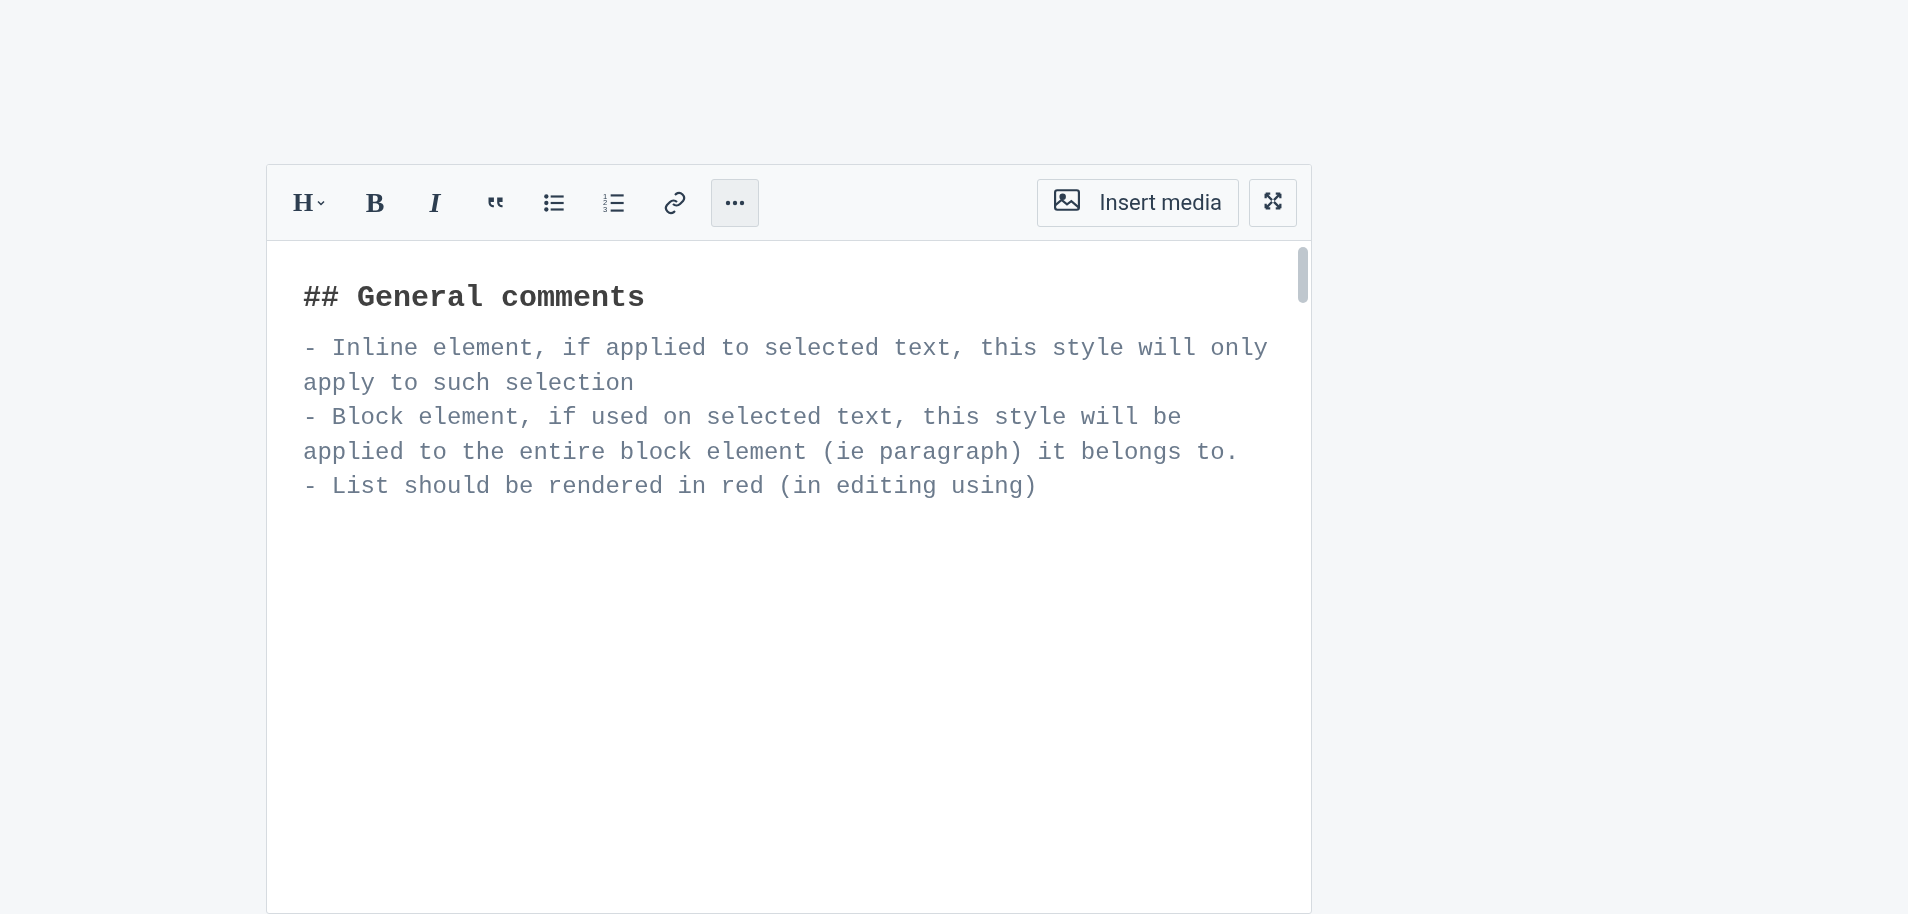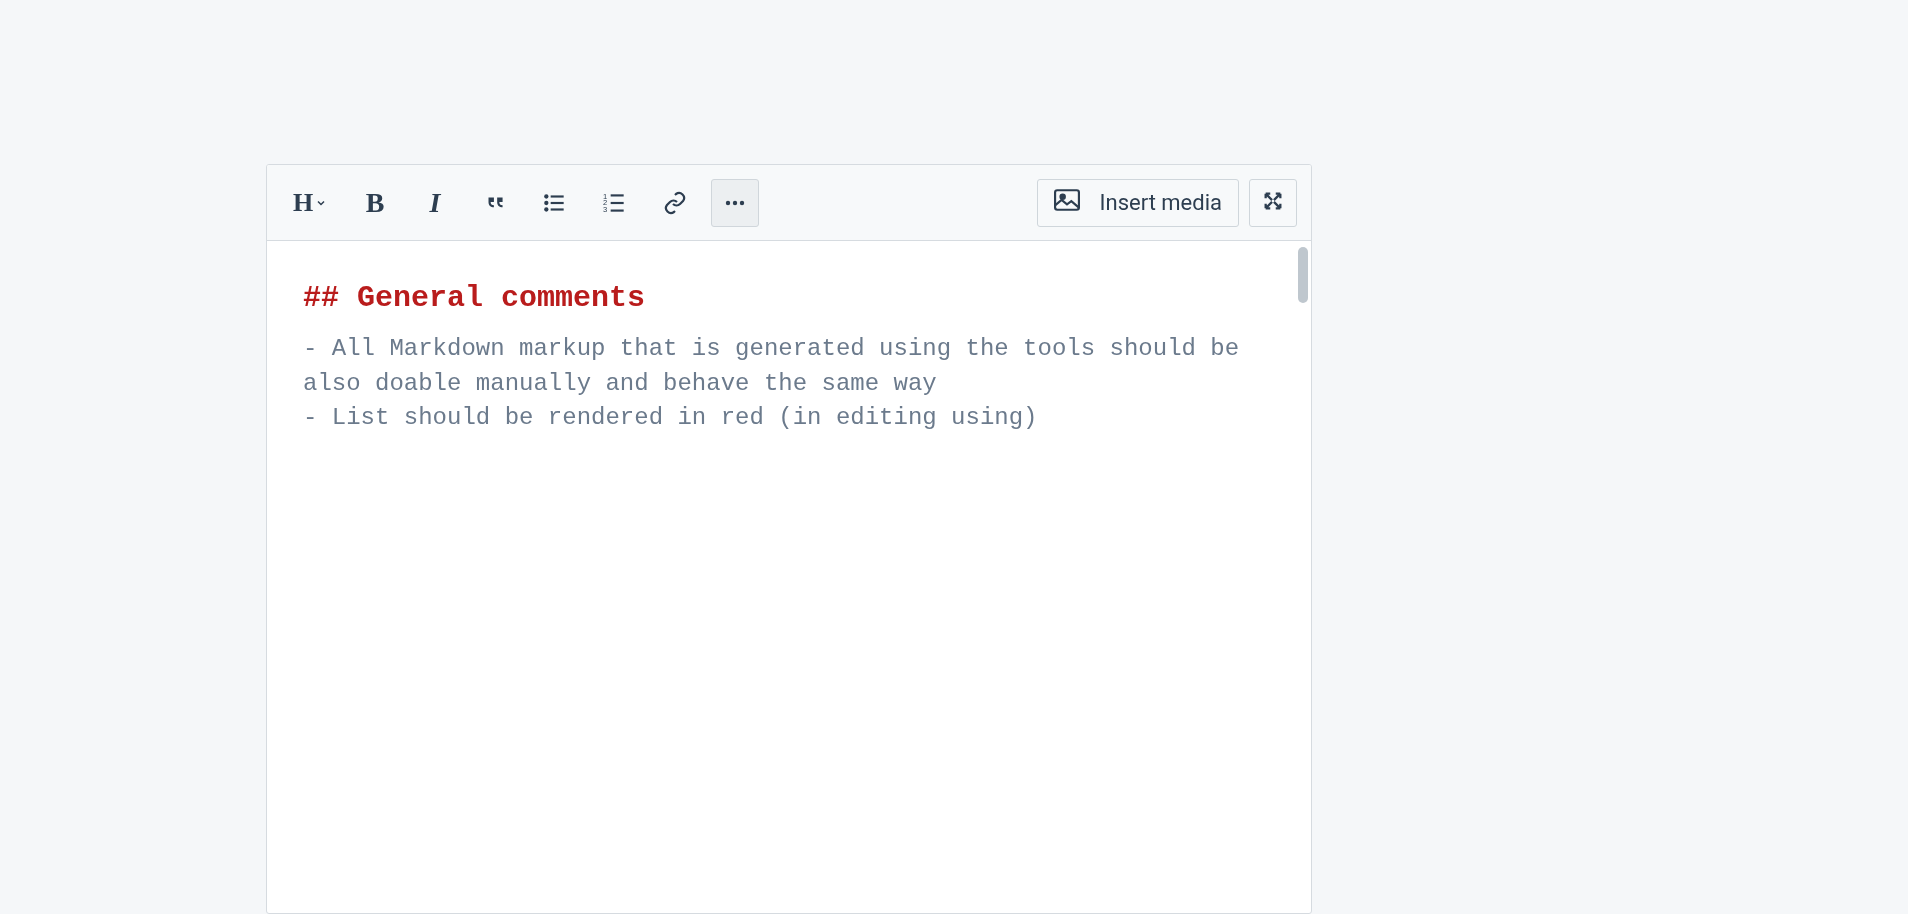--- a/index.html
+++ b/index.html
@@ -125,21 +125,21 @@
     overflow-y: auto;
     padding: 36px 36px 36px 36px;
     font-family: "Courier New", Courier, monospace;
     font-size: 24px;
     line-height: 1.44;
     color: #6b7a8c;
   }
   .editor-content .hdr {
     font-weight: 700;
     font-size: 30px;
-    color: #b91c1c;
+    color: #404040;
     margin-bottom: 12px;
   }
   .editor-content p { margin: 0; }
 
   
   .scroll-thumb {
     position: absolute;
     right: 3px;
     top: 6px;
     width: 10px;
@@ -254,20 +254,21 @@
               <path d="M4 20l7-7M4 20h5M4 20v-5"></path>
             </svg>
           </span>
         </div>
       </div>
     </div>
 
     <div class="editor-body">
       <div class="editor-content">
         <p class="hdr">## General comments</p>
-        <p>- All Markdown markup that is generated using the tools should be also doable manually and behave the same way</p>
+        <p>- Inline element, if applied to selected text, this style will only apply to such selection</p>
+        <p>- Block element, if used on selected text, this style will be applied to the entire block element (ie paragraph) it belongs to.</p>
         <p>- List should be rendered in red (in editing using)</p>
       </div>
       <div class="scroll-thumb"></div>
     </div>
 
   </div>
 </div>
 
 </body></html>

